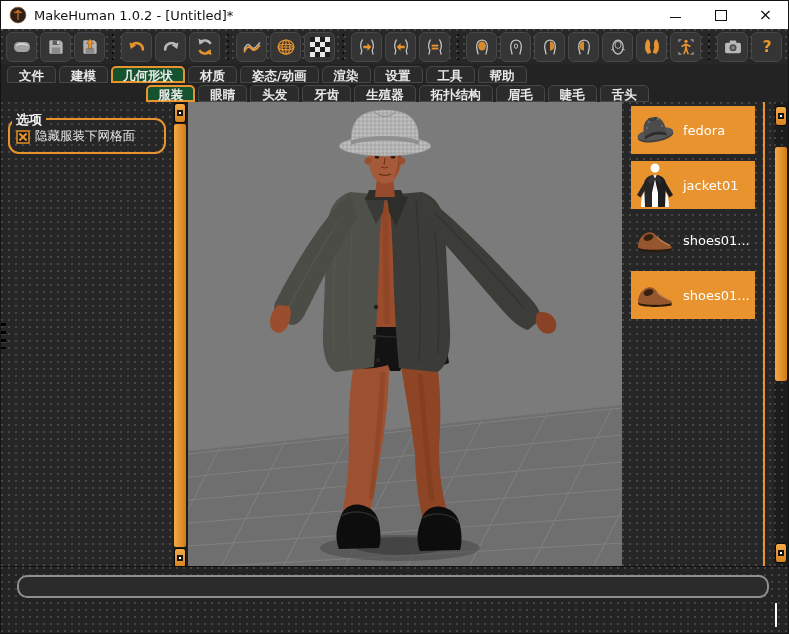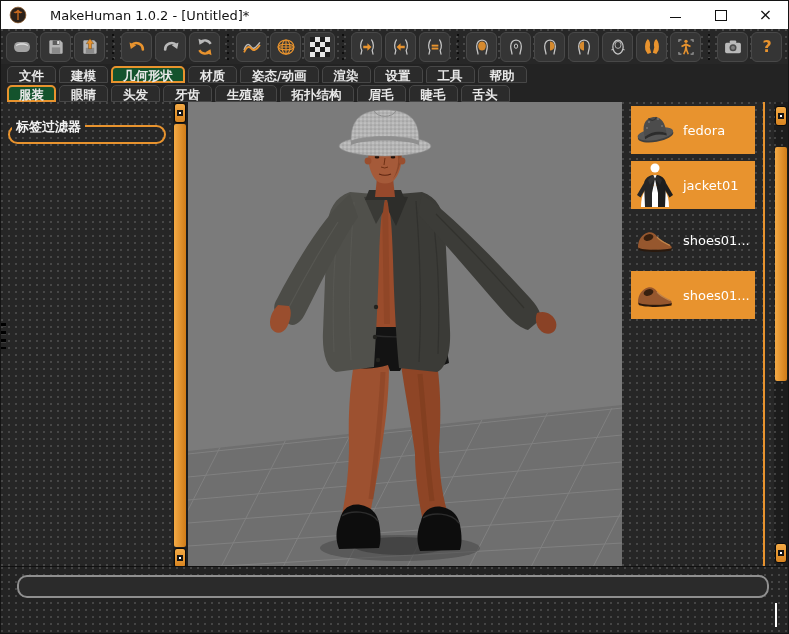--- a/index.html
+++ b/index.html
@@ -4,41 +4,41 @@
 <style>
   :root{ --accent:#E8932E; }
   html,body{margin:0;padding:0;background:#4a4a4a;}
   #window{position:relative;width:789px;height:634px;background:#232323;overflow:hidden;
     font-family:"DejaVu Sans","Liberation Sans",sans-serif;border:1px solid #141414;box-sizing:border-box;}
   .dots{background-image:radial-gradient(circle at 1px 1px, rgba(110,110,110,.45) 1px, transparent 1.35px);
     background-size:7px 7px;}
 
   
   .titlebar{position:absolute;top:0;left:0;right:0;height:28px;background:#ffffff;display:flex;align-items:center;
-    padding-left:8px;box-sizing:border-box;gap:16px;}
+    padding-left:8px;box-sizing:border-box;}
   .logo{width:18px;height:18px;display:inline-flex;}
   .title-text{font-size:13px;color:#111;margin-left:7px;}
   .win-controls{margin-left:auto;display:flex;height:100%;}
   .win-btn{width:45px;height:100%;display:flex;align-items:center;justify-content:center;cursor:default;}
   .g-min{width:11px;border-bottom:1.6px solid #111;display:block;margin-top:4px;}
   .g-max{width:10px;height:9px;border:1.3px solid #111;display:block;}
   .g-close{font-size:16px;color:#111;line-height:1;}
 
   
   .toolbar{position:absolute;top:28px;left:0;right:0;height:35px;background-color:#272727;display:flex;
     align-items:center;padding:0 5px;gap:3px;box-sizing:border-box;}
   .tbtn{width:29px;height:28px;flex:0 0 auto;background:#353535;border:1px solid #484848;border-radius:6px;
     display:flex;align-items:center;justify-content:center;}
   .tsep{width:6px;height:30px;flex:0 0 auto;margin:0 2px;
     background-image:radial-gradient(circle,#0e0e0e 1.4px,transparent 1.5px);background-size:6px 6px;background-position:center;}
 
   
   .tabsrow{position:absolute;left:0;right:0;display:flex;align-items:flex-end;padding-left:6px;gap:3px;background-color:#232323;}
   .row1{top:63px;height:19px;}
-  .row2{top:82px;height:19px;border-bottom:3px solid #b91c1c;}
+  .row2{top:82px;height:19px;border-bottom:3px solid #b91c1c;justify-content:center;}
   .tab{height:17px;box-sizing:border-box;padding:1px 11px 0;font-size:12.5px;font-weight:bold;color:#e8e8e8;
     background:#2b2b2b;border:1px solid #474747;border-radius:5px 5px 0 0;white-space:nowrap;line-height:15px;}
   .tab.selected{border:2px solid var(--accent);padding:0 10px 0;background:#14532d;}
 
   
   .left-panel{position:absolute;top:101px;left:0;width:172px;bottom:66px;background-color:#262626;box-sizing:border-box;}
   .group{margin:16px 7px 0 7px;border:2px solid var(--accent);border-radius:11px;padding:8px 6px 7px;position:relative;}
   .group-filter{margin-top:23px;padding:3px 6px 12px;}
   .group-title{position:absolute;top:-9px;left:2px;padding:0 4px;background:#262626;font-weight:bold;font-size:13px;color:#f2f2f2;white-space:nowrap;}
   .chk-row{display:flex;align-items:center;gap:5px;}
@@ -275,23 +275,31 @@
       <div class="tab">头发</div>
       <div class="tab">牙齿</div>
       <div class="tab">生殖器</div>
       <div class="tab">拓扑结构</div>
       <div class="tab">眉毛</div>
       <div class="tab">睫毛</div>
       <div class="tab">舌头</div>
     </div>
 
   <div class="left-panel dots">
-    <div class="group group-filter">
-      <span class="group-title">标签过滤器</span>
-      <div class="filter-empty"></div>
+    <div class="group">
+      <span class="group-title">选项</span>
+      <div class="chk-row">
+        <span class="chk">
+          <svg width="14" height="14" viewBox="0 0 14 14">
+              <rect x="1" y="1" width="12" height="12" fill="#1b1b1b" stroke="#d98a25" stroke-width="1.6"></rect>
+              <path d="M3.4 3.4 L10.6 10.6 M10.6 3.4 L3.4 10.6" stroke="#e8932e" stroke-width="2.1"></path>
+            </svg>
+        </span>
+        <span class="chk-label">隐藏服装下网格面</span>
+      </div>
     </div>
     <div class="grip"></div>
   </div>
 
   <div class="vslider">
     <div class="sbtn" style="top:1px"></div>
     <div class="strack" style="top:22px;bottom:22px"></div>
     <div class="sbtn" style="bottom:1px"></div>
   </div>
 

